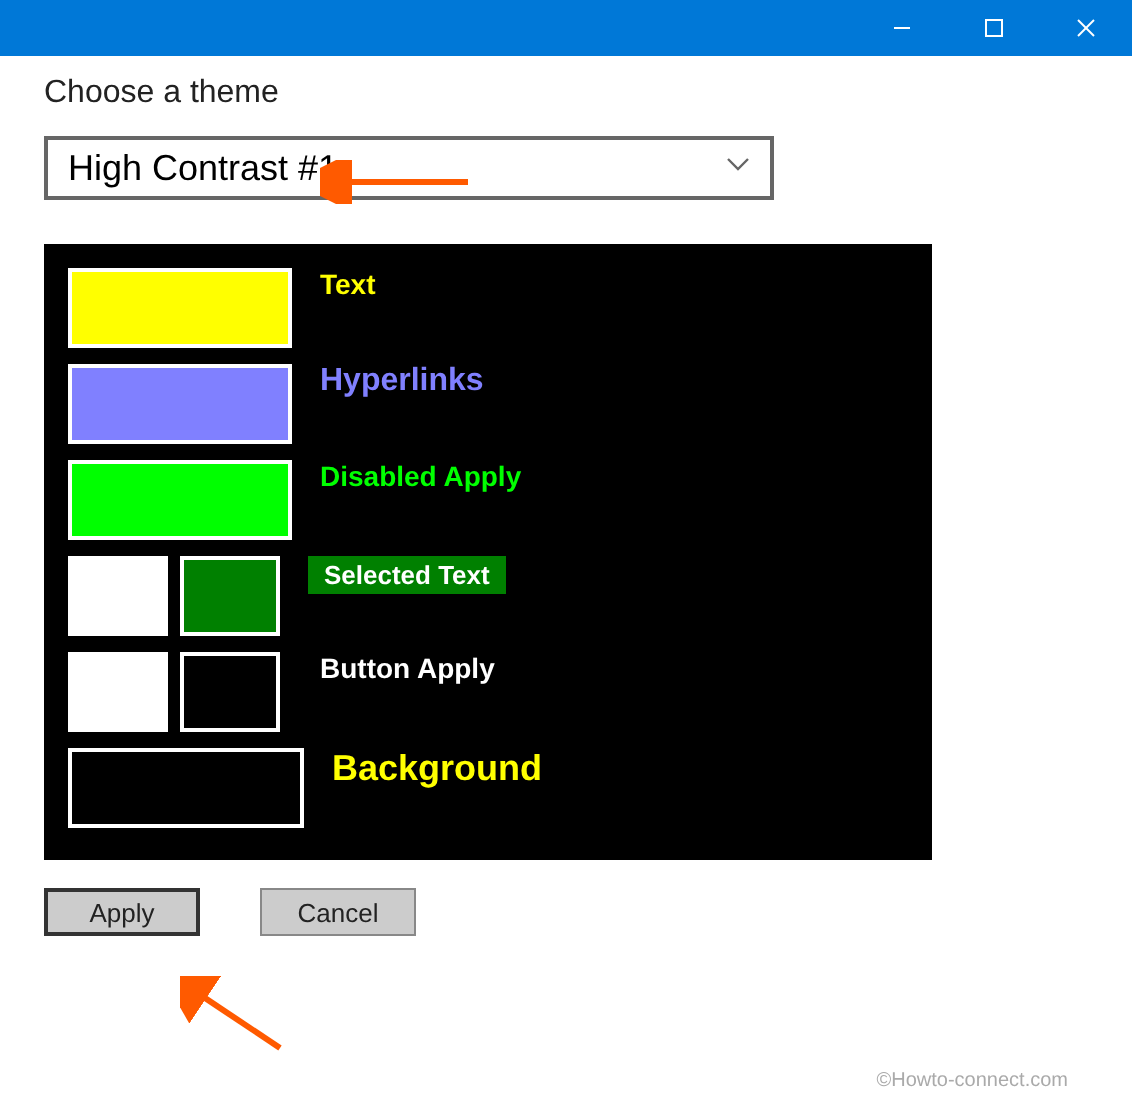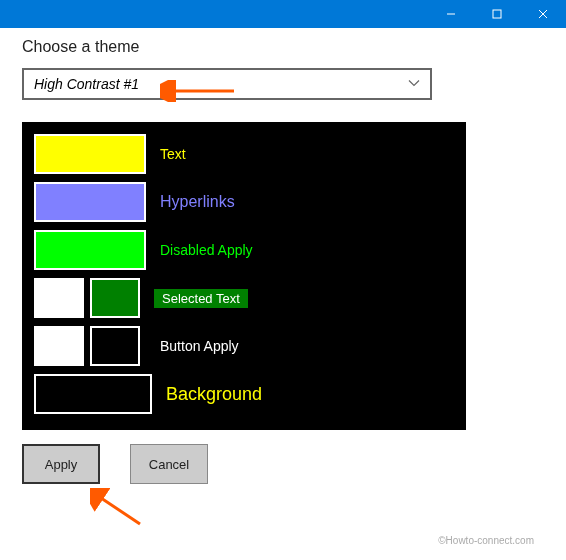--- a/index.html
+++ b/index.html
@@ -35,31 +35,30 @@
     .content {
       padding: 10px 22px 0 22px;
     }
     .heading {
       font-size: 16px;
       font-weight: 400;
       color: #222;
       margin-bottom: 12px;
     }
     .theme-select {
-      width: 410px;
+      width: 365px;
       height: 32px;
       border: 2px solid #666;
       background: #fff;
       position: relative;
       display: flex;
       align-items: center;
       padding: 0 10px;
-      font-size: 14px;
+      font-size: 18px;
       color: #000;
-      font-style: italic;
     }
     .theme-select .chevron {
       position: absolute;
       right: 10px;
       top: 50%;
       transform: translateY(-50%);
       color: #555;
       font-size: 10px;
     }
     .arrow1 {
@@ -69,22 +68,23 @@
       pointer-events: none;
     }
     .preview {
       margin-top: 22px;
       width: 444px;
       background: #000;
       padding: 12px 12px 8px 12px;
     }
     .row {
       display: flex;
-      align-items: center;
+      align-items: flex-start;
       margin-bottom: 8px;
+      font-weight: bold;
     }
     .swatch {
       width: 112px;
       height: 40px;
       border: 2px solid #fff;
       margin-right: 14px;
     }
     .swatch-yellow { background: #ffff00; }
     .swatch-lav    { background: #8080ff; }
     .swatch-green  { background: #00ff00; }
@@ -100,21 +100,21 @@
     .row-pair .swatch { width: 50px; height: 40px; margin-right: 6px; }
     .row-pair .swatch:nth-child(2){ margin-right:14px;}
     .row-bg .swatch { width: 118px; height: 40px; }
     .buttons {
       margin-top: 14px;
       display: flex;
       gap: 30px;
     }
     .btn {
       width: 78px;
-      height: 40px;
+      height: 24px;
       background: #ccc;
       border: 1px solid #888;
       font-size: 13px;
       color: #222;
       display: flex;
       align-items: center;
       justify-content: center;
     }
     .btn-apply {
       border: 2px solid #333;

